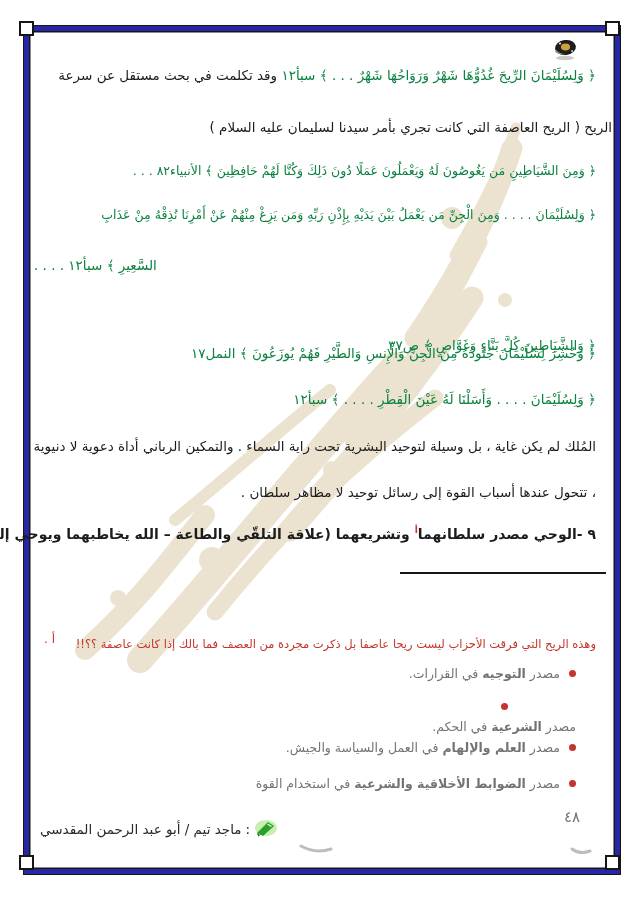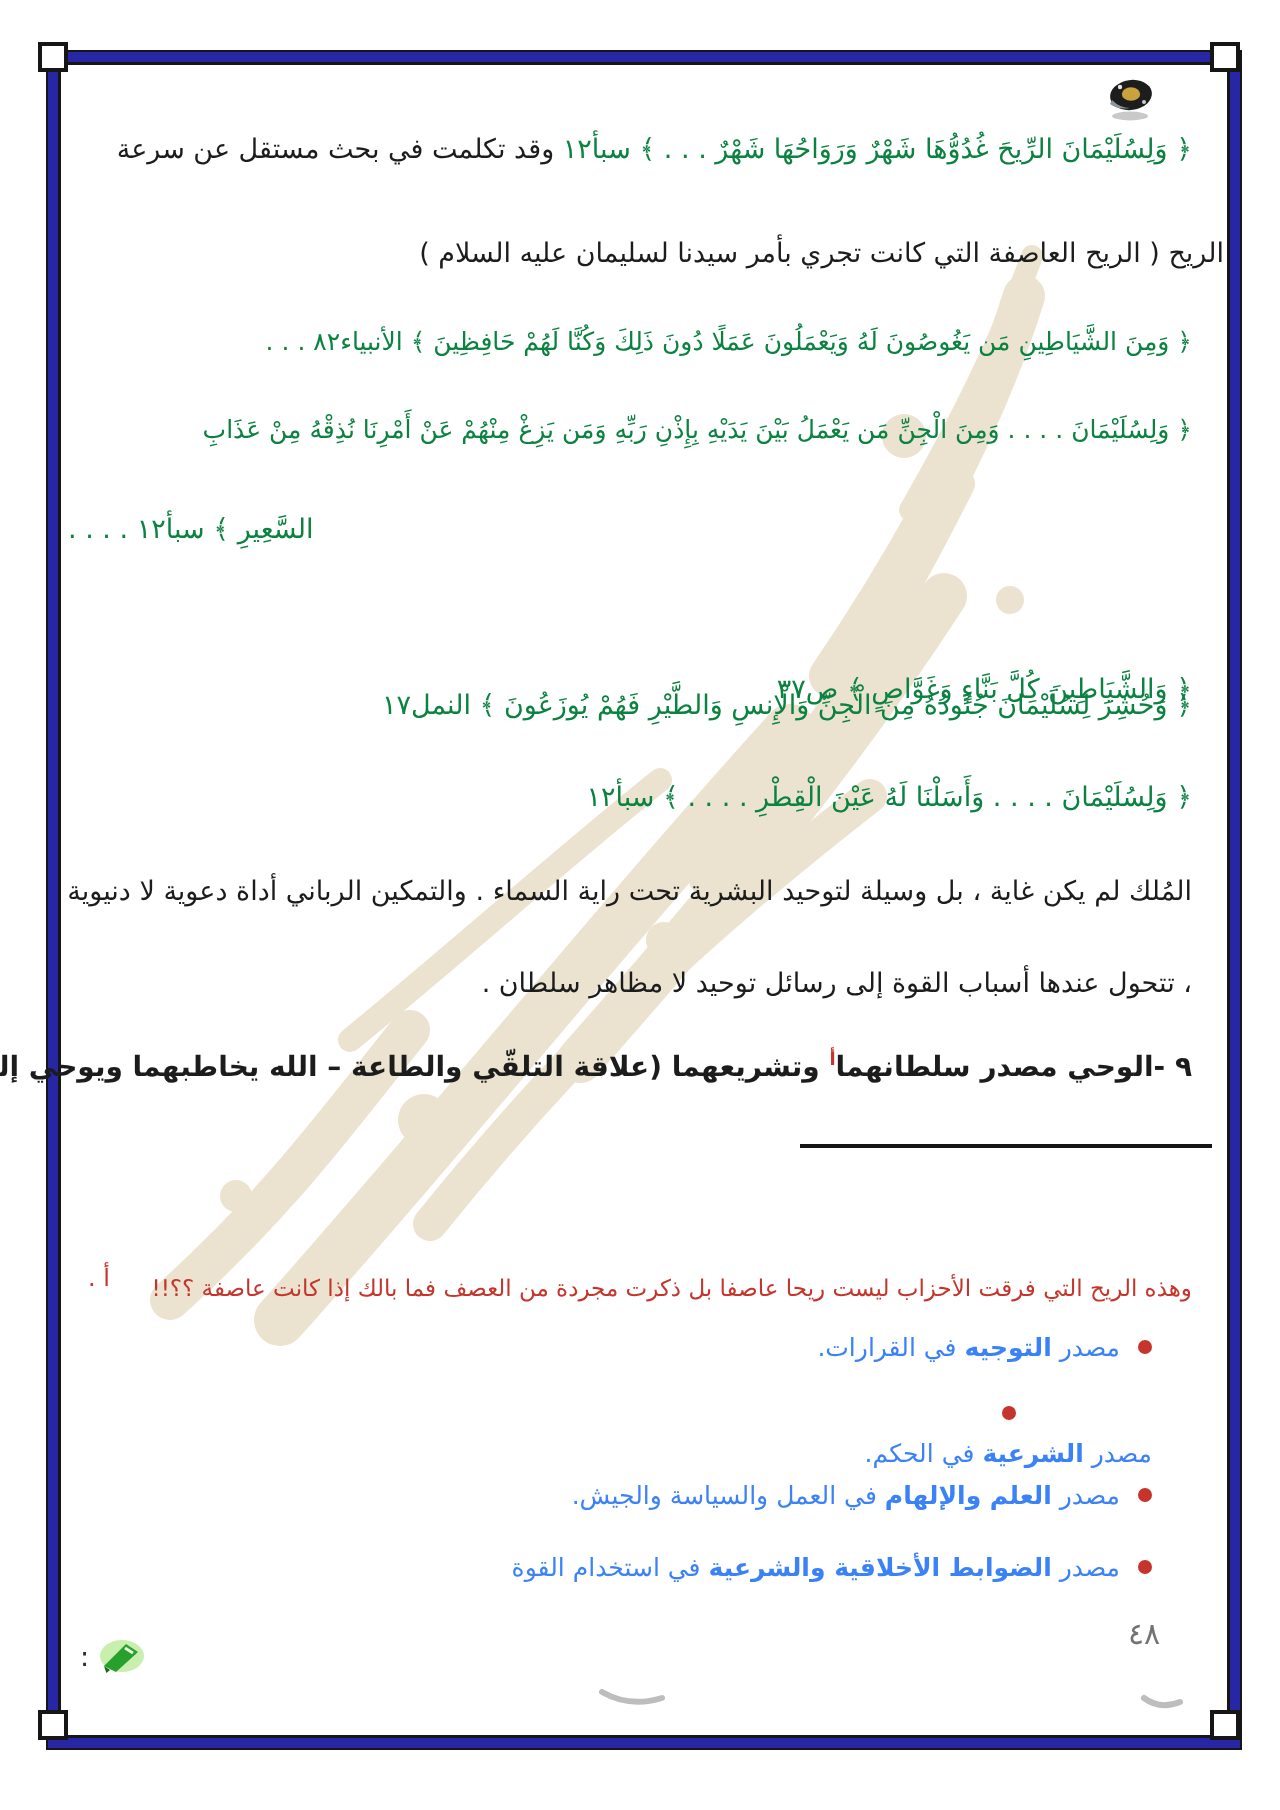--- a/index.html
+++ b/index.html
@@ -29,21 +29,21 @@
   .heading{font-weight:bold;font-size:14px;}
   .heading sup{color:#c5352b;font-size:9px;font-weight:bold;}
   .separator{left:400px;top:572px;width:206px;height:2px;background:#161616;z-index:4;}
   .footnote{font-size:11.5px;color:#c5352b;}
   .bullet-row{
     display:flex;direction:rtl;align-items:center;gap:9px;z-index:4;
   }
   .bullet-dot{
     width:7px;height:7px;border-radius:50%;background:#c5352b;flex:0 0 auto;
   }
-  .bullet-text{color:#3b82f6;font-size:12.5px;white-space:nowrap;direction:rtl;}
+  .bullet-text{color:#737373;font-size:12.5px;white-space:nowrap;direction:rtl;}
   .bullet-text b{font-weight:bold;}
   .page-number{font-size:15px;color:#737373;z-index:4;}
   .signature{font-size:13.5px;color:#2a2a2a;z-index:4;direction:rtl;display:flex;align-items:center;gap:4px;white-space:nowrap;}
   .watermark{left:0;top:0;z-index:1;pointer-events:none;}
   svg{display:block;}
 </style>
 </head>
 <body>
 
 <svg class="abs watermark" width="640" height="905" viewBox="0 0 640 905">
@@ -129,16 +129,17 @@
 </svg>
 
 <div class="abs signature" style="left:40px;top:818px;">
   <svg width="24" height="22" viewBox="0 0 24 22">
     <ellipse cx="12" cy="10" rx="11" ry="8" fill="#c8efae"></ellipse>
     <path d="M3,15 L14,4 L20,8 L9,18 Z" fill="#27a02c"></path>
     <path d="M3,15 L6,17 L4.2,18.5 Z" fill="#116a18"></path>
     <path d="M13.5,6 L17.5,8.5" stroke="#eafbe2" stroke-width="1.4"></path>
   </svg>
   <span> : </span>
+  <span>ماجد تيم / أبو عبد الرحمن المقدسي</span>
 </div>
 <svg class="abs" style="left:298px;top:842px;z-index:4;" width="36" height="12" viewBox="0 0 36 12">
   <path d="M3,4 q14,8 30,3" stroke="#bdbdbd" stroke-width="3" fill="none" stroke-linecap="round"></path>
 </svg>
 
 </body></html>

